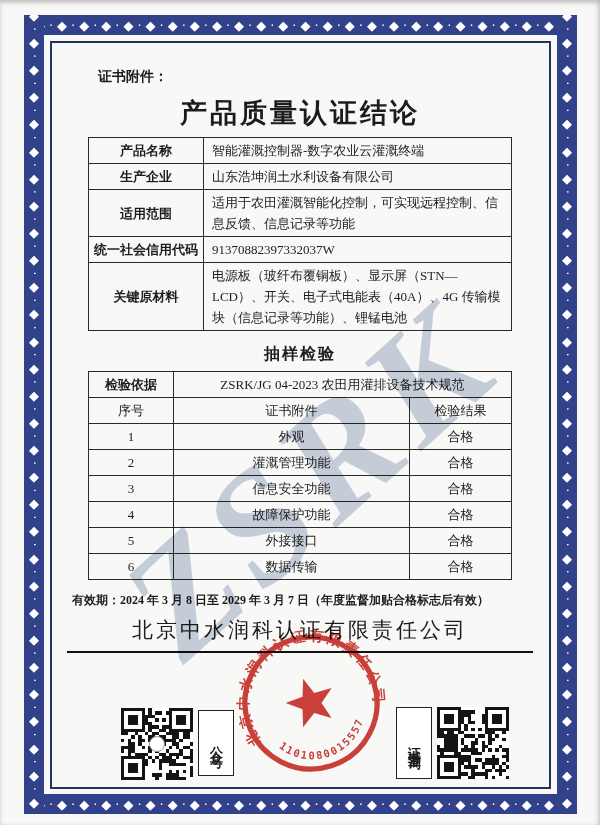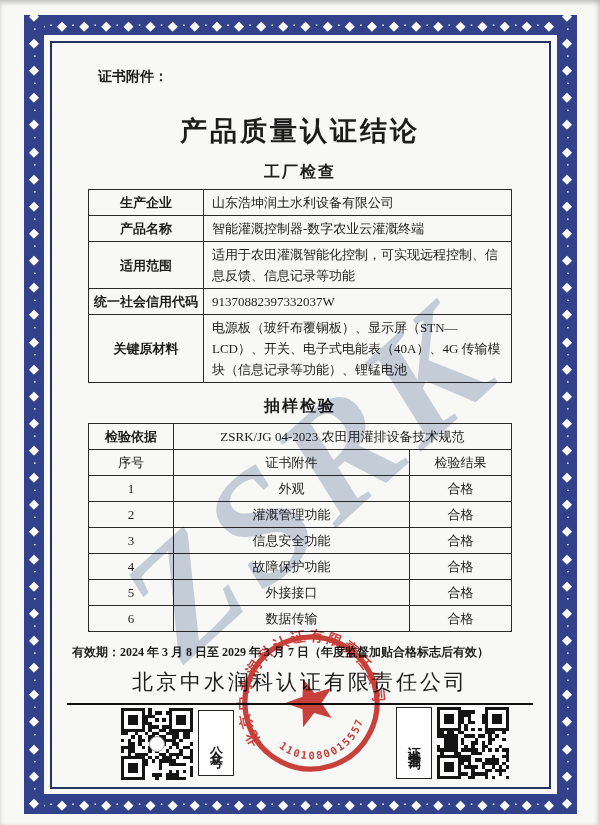--- a/index.html
+++ b/index.html
@@ -43,21 +43,21 @@
     transform:translate(-50%,-50%) rotate(-42deg);
     font-size:158px;font-style:italic;font-weight:bold;
     letter-spacing:10px;color:var(--watermark-blue);
     opacity:.55;mix-blend-mode:multiply;pointer-events:none;z-index:5;
     font-family:"Liberation Serif",serif;white-space:nowrap;
   }
   
   .doc{position:absolute;left:62px;top:60px;width:476px;z-index:2;}
   .attach{margin:8px 0 0 36px;font-size:14px;font-weight:bold;}
   .title{
-    text-align:center;margin-top:27px;font-size:27px;font-weight:bold;
+    text-align:center;margin-top:9px;font-size:27px;font-weight:bold;
     letter-spacing:3px;font-family:"Liberation Sans","DejaVu Sans",sans-serif;
   }
   .section{text-align:center;margin-top:13px;font-size:16px;font-weight:bold;letter-spacing:2px;}
   table{
     width:424px;margin:6px auto 0 auto;border-collapse:collapse;
     font-size:13px;line-height:21px;
   }
   td,th{border:1.5px solid #2a2a2a;padding:2px 8px;vertical-align:middle;}
   .t1 td.lbl{width:115px;text-align:center;font-weight:bold;padding:2px 2px;}
   .t1 td.val{text-align:left;}
@@ -109,31 +109,30 @@
   <div class="band band-bottom">◆·◆·◆·◆·◆·◆·◆·◆·◆·◆·◆·◆·◆·◆·◆·◆·◆·◆·◆·◆·◆·◆·◆·◆·◆·◆·◆·◆·◆·◆·◆·◆·◆·◆·◆·◆·◆·◆·◆·◆·◆·◆·◆·◆·◆·◆·◆·◆·◆·◆·◆·◆·◆·◆·◆·◆·◆·◆·◆·◆·◆·◆·◆·◆·◆·◆·◆·◆·◆·◆·◆·◆·◆·◆·◆·◆·◆·◆·◆·◆·◆·◆·◆·◆·◆·◆·◆·◆·◆·◆·</div>
   <div class="band band-left">◆·◆·◆·◆·◆·◆·◆·◆·◆·◆·◆·◆·◆·◆·◆·◆·◆·◆·◆·◆·◆·◆·◆·◆·◆·◆·◆·◆·◆·◆·◆·◆·◆·◆·◆·◆·◆·◆·◆·◆·◆·◆·◆·◆·◆·◆·◆·◆·◆·◆·◆·◆·◆·◆·◆·◆·◆·◆·◆·◆·◆·◆·◆·◆·◆·◆·◆·◆·◆·◆·◆·◆·◆·◆·◆·◆·◆·◆·◆·◆·◆·◆·◆·◆·◆·◆·◆·◆·◆·◆·</div>
   <div class="band band-right">◆·◆·◆·◆·◆·◆·◆·◆·◆·◆·◆·◆·◆·◆·◆·◆·◆·◆·◆·◆·◆·◆·◆·◆·◆·◆·◆·◆·◆·◆·◆·◆·◆·◆·◆·◆·◆·◆·◆·◆·◆·◆·◆·◆·◆·◆·◆·◆·◆·◆·◆·◆·◆·◆·◆·◆·◆·◆·◆·◆·◆·◆·◆·◆·◆·◆·◆·◆·◆·◆·◆·◆·◆·◆·◆·◆·◆·◆·◆·◆·◆·◆·◆·◆·◆·◆·◆·◆·◆·◆·</div>
   <div class="inner-line"></div>
 
   <div class="watermark">ZSRK</div>
 
   <div class="doc">
     <p class="attach">证书附件：</p>
     <h1 class="title">产品质量认证结论</h1>
-    <h2 class="section">工厂检查</h2>
 
     <table class="t1">
       <tbody>
         <tr>
+          <td class="lbl">产品名称</td>
+          <td class="val">智能灌溉控制器-数字农业云灌溉终端</td>
+        </tr>
+        <tr>
           <td class="lbl">生产企业</td>
           <td class="val">山东浩坤润土水利设备有限公司</td>
-        </tr>
-        <tr>
-          <td class="lbl">产品名称</td>
-          <td class="val">智能灌溉控制器-数字农业云灌溉终端</td>
         </tr>
         <tr>
           <td class="lbl">适用范围</td>
           <td class="val">适用于农田灌溉智能化控制，可实现远程控制、信息反馈、信息记录等功能</td>
         </tr>
         <tr>
           <td class="lbl">统一社会信用代码</td>
           <td class="val">91370882397332037W</td>
         </tr>
         <tr>

